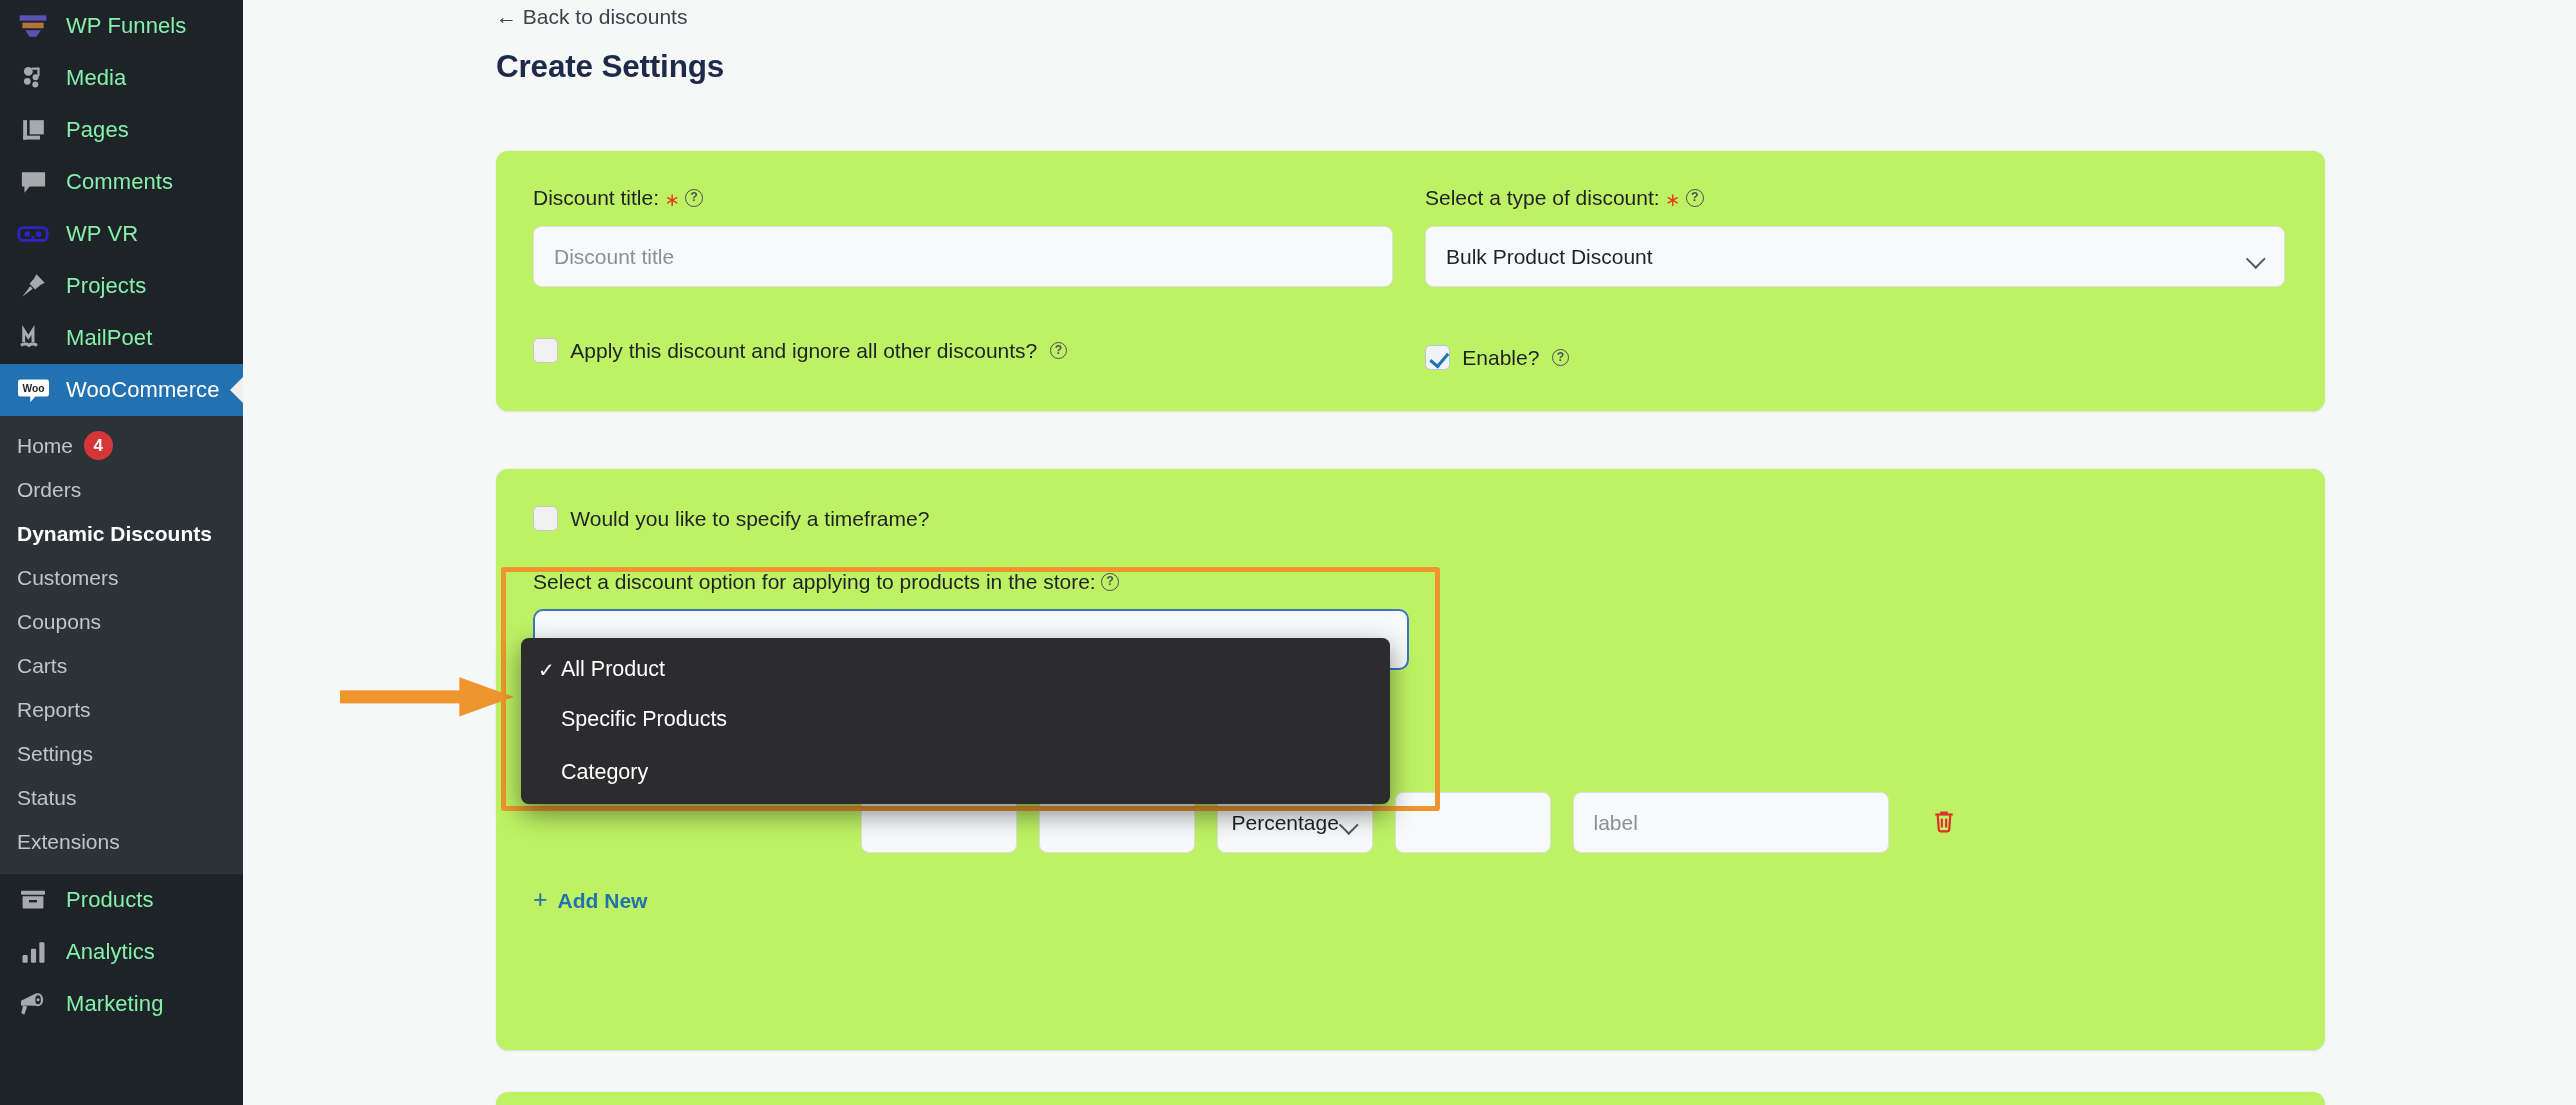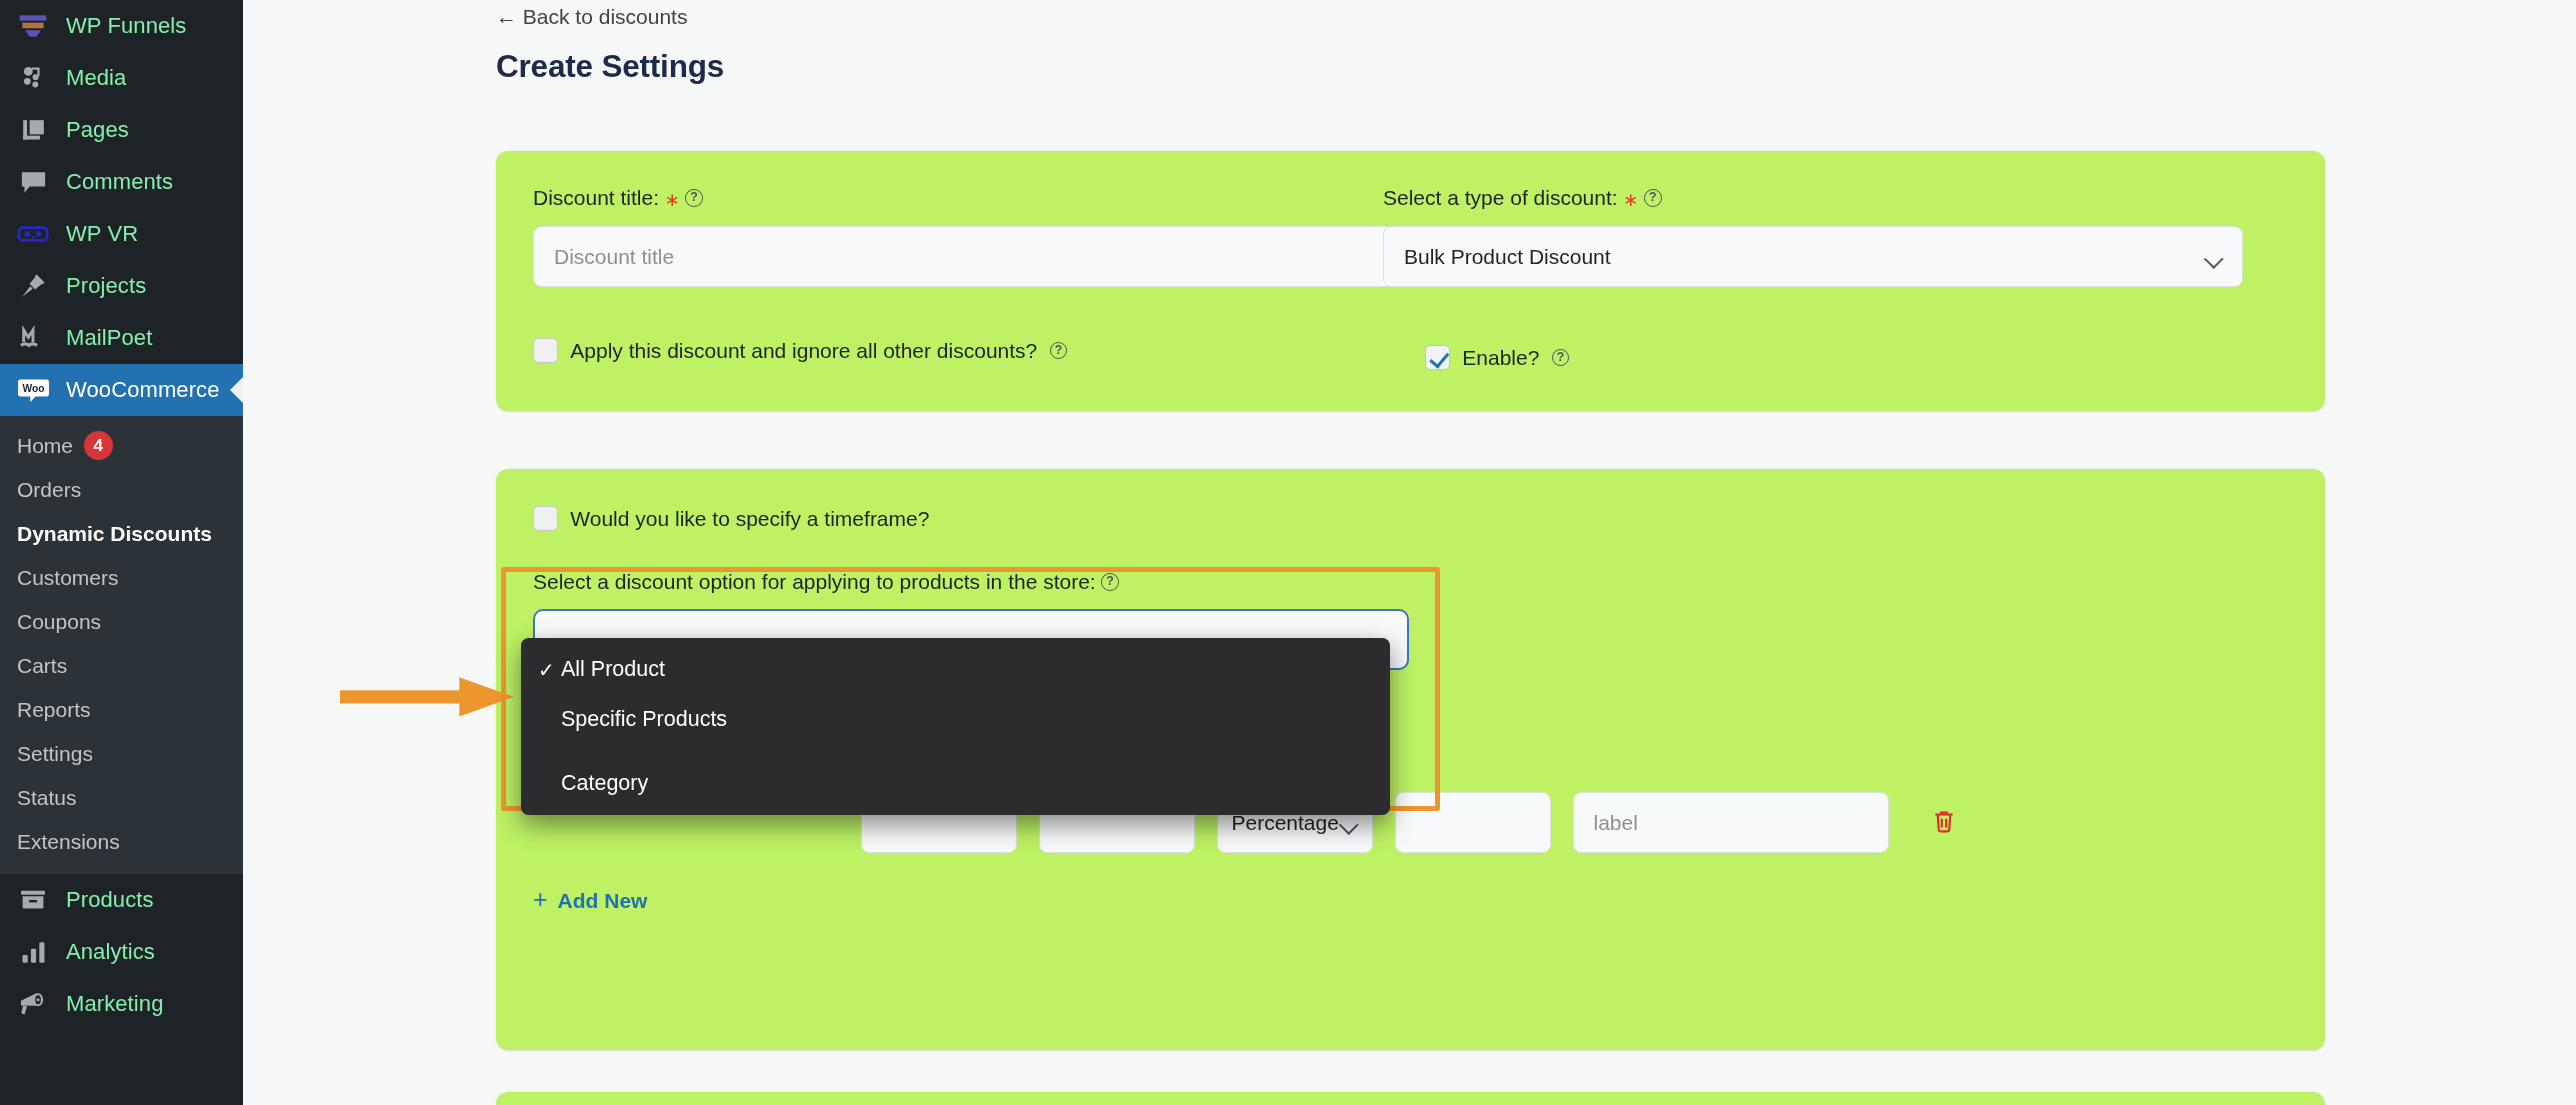--- a/index.html
+++ b/index.html
@@ -462,21 +462,21 @@
       <div class="field-label">
         <span>Discount title:</span>
         <span class="req-star">∗</span>
         <span class="info-icon">
             <span>?</span>
           </span>
       </div>
       <input class="text-input" style="margin-top: 16px;" value="" placeholder="Discount title">
     </div>
 
-    <div style="position:absolute; left:887px; top:35px; width:860px;">
+    <div style="position:absolute; left:929px; top:35px; width:860px;">
       <div class="field-label">
         <span>Select a type of discount:</span>
         <span class="req-star">∗</span>
         <span class="info-icon">
             <span>?</span>
           </span>
       </div>
       <div class="select-box" style="margin-top:16px;">
         <span>Bulk Product Discount</span>
         <span class="chev"></span>
@@ -573,18 +573,18 @@
 
 <div id="dropdown-popup">
   <div class="dd-item">
     <span class="dd-check">✓</span>
     <span>All Product</span>
   </div>
   <div class="dd-item" style="margin-top:15.4px;">
     <span class="dd-check"></span>
     <span>Specific Products</span>
   </div>
-  <div class="dd-item" style="margin-top:29px;">
+  <div class="dd-item" style="margin-top:18px;">
     <span class="dd-check"></span>
     <span>Category</span>
   </div>
 </div>
 
 
 </body></html>

